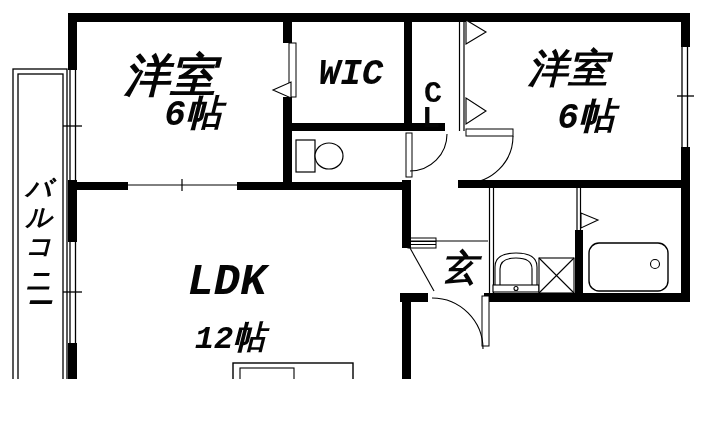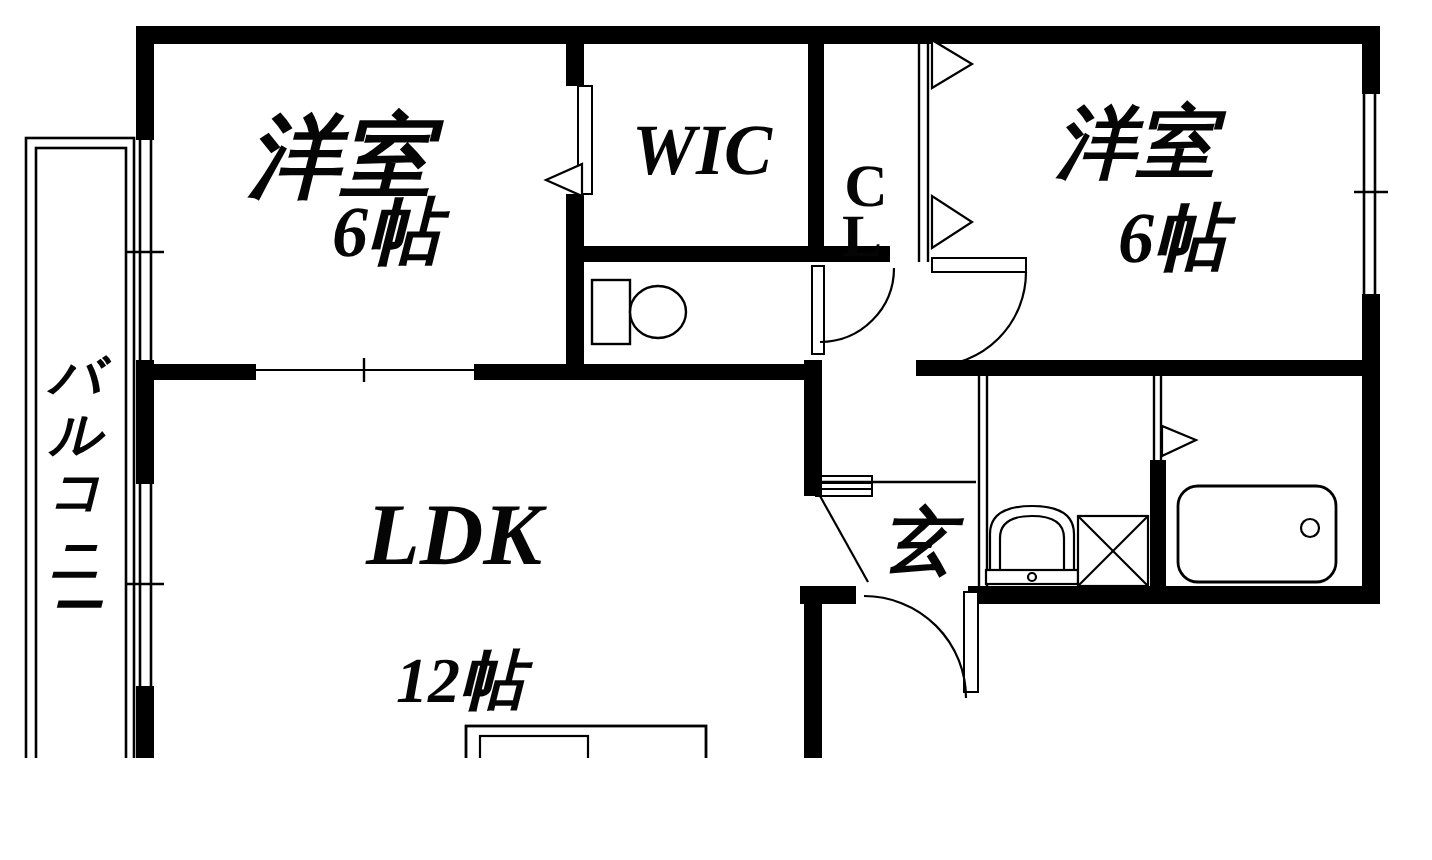--- a/index.html
+++ b/index.html
@@ -1,17 +1,17 @@
 <!DOCTYPE html>
 <html><head>
 <meta charset="utf-8">
 <style>
   html,body{margin:0;padding:0;background:#fff;}
   #plan{position:relative;width:716px;height:379px;background:#ffffff;overflow:hidden;
-        font-family:Liberation Serif, serif;}
+        font-family:Liberation Mono, monospace;}
   #linework{position:absolute;left:0;top:0;}
   .lbl{position:absolute;transform:translate(-50%,-50%);color:#050505;
        font-style:italic;font-weight:bold;white-space:nowrap;line-height:1;}
   .vert{writing-mode:vertical-rl;text-orientation:upright;letter-spacing:3px;}
 </style>
 </head>
 <body>
 
 <div id="plan">
 
@@ -151,19 +151,19 @@
   <div class="lbl" style="left:193px;top:116px;font-size:36px;">6帖</div>
 
   <div class="lbl" style="left:351px;top:75px;font-size:36px;">WIC</div>
 
   <div class="lbl" style="left:433px;top:94px;font-size:30px;font-style:normal;">C</div>
   <div class="lbl" style="left:431px;top:119px;font-size:30px;font-style:normal;">L</div>
 
   <div class="lbl" style="left:568px;top:72px;font-size:40px;">洋室</div>
   <div class="lbl" style="left:586px;top:119px;font-size:36px;">6帖</div>
 
-  <div class="lbl" style="left:227px;top:268px;font-size:44px;">LDK</div>
+  <div class="lbl" style="left:227px;top:282px;font-size:44px;">LDK</div>
   <div class="lbl" style="left:230px;top:312px;font-size:32px;margin-top:28px;">12帖</div>
 
   <div class="lbl" style="left:459px;top:271px;font-size:36px;">玄</div>
 
   <div class="lbl vert" style="left:37px;top:225px;font-size:26px;">バルコニー</div>
 </div>
 
 </body></html>

